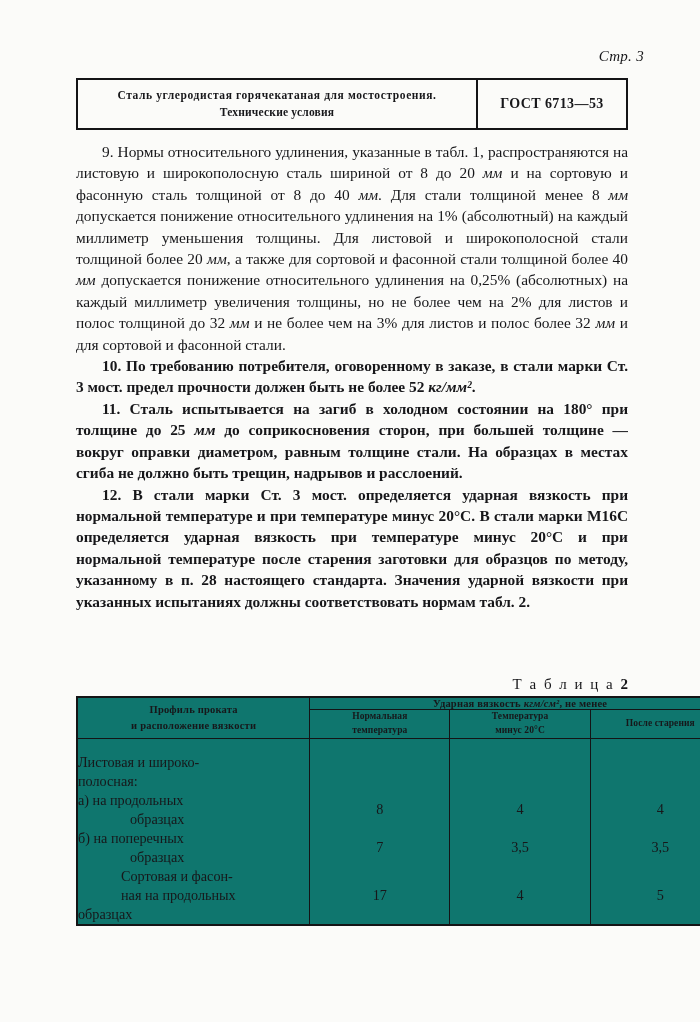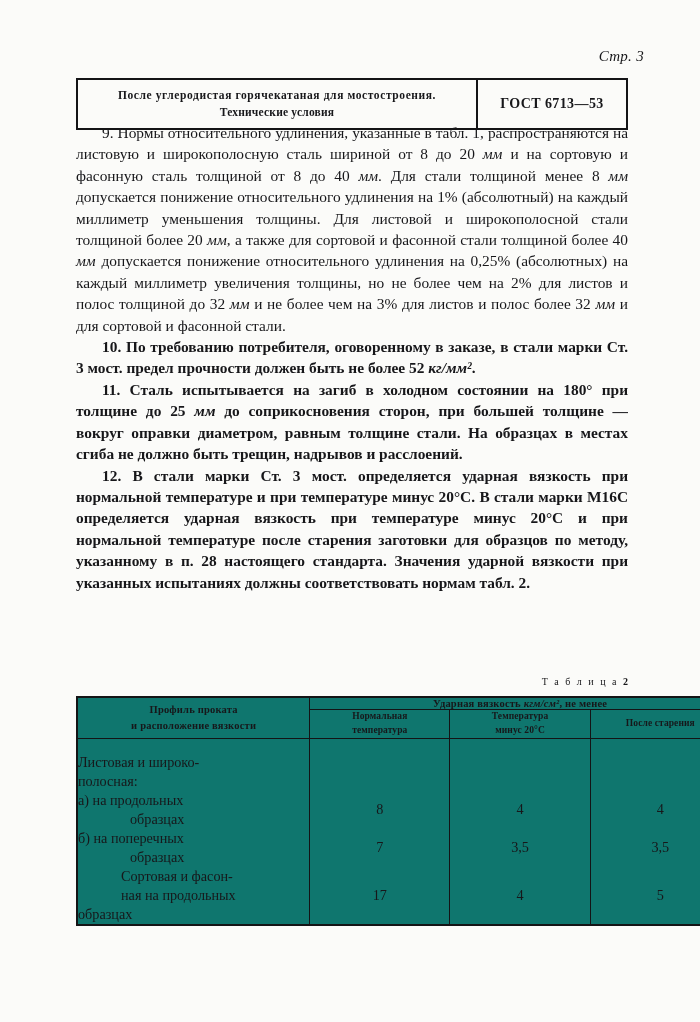--- a/index.html
+++ b/index.html
@@ -59,40 +59,40 @@
     display: flex;
     align-items: center;
     justify-content: center;
     font-weight: bold;
     font-size: 14px;
     letter-spacing: 0.4px;
   }
   .body-text {
     position: absolute;
     left: 76px;
-    top: 122px;
+    top: 141px;
     width: 552px;
     font-size: 15.4px;
     line-height: 21.4px;
     text-align: justify;
     text-justify: inter-word;
     font-family: "Liberation Serif", serif;
   }
   .body-text p {
     margin: 0;
     text-indent: 26px;
     hyphens: manual;
   }
   .body-text p + p { margin-top: 0px; font-weight: bold; }
   .it { font-style: italic; }
   .tbl-caption {
     position: absolute;
     right: 72px;
     top: 676px;
-    font-size: 10px;
+    font-size: 15px;
     letter-spacing: 2px;
     font-family: "Liberation Serif", serif;
   }
   .tbl-caption b { font-weight: bold; letter-spacing: 0; }
   table.data {
     position: absolute;
     left: 76px;
     top: 696px;
     width: 656px;
     border-collapse: collapse;
@@ -155,21 +155,21 @@
 </style>
 </head>
 <body>
 
 <div class="page">
 
   <div class="page-number">Стр. 3</div>
 
   <div class="header-box">
     <div class="header-title">
-      <div class="line1">После углеродистая горячекатаная для мостостроения.</div>
+      <div class="line1">Сталь углеродистая горячекатаная для мостостроения.</div>
       <div class="line2">Технические условия</div>
     </div>
     <div class="header-gost">ГОСТ 6713—53</div>
   </div>
 
   <div class="body-text">
     <p>9. Нормы относительного удлинения, указанные в табл. 1, распространяются на листовую и широкополосную сталь шириной от 8 до 20 <span class="it">мм</span> и на сортовую и фасонную сталь толщиной от 8 до 40 <span class="it">мм</span>. Для стали толщиной менее 8 <span class="it">мм</span> допускается понижение относительного удлинения на 1% (абсолютный) на каждый миллиметр уменьшения толщины. Для листовой и широкополосной стали толщиной более 20 <span class="it">мм</span>, а также для сортовой и фасонной стали толщиной более 40 <span class="it">мм</span> допускается понижение относительного удлинения на 0,25% (абсолютных) на каждый миллиметр увеличения толщины, но не более чем на 2% для листов и полос толщиной до 32 <span class="it">мм</span> и не более чем на 3% для листов и полос более 32 <span class="it">мм</span> и для сортовой и фасонной стали.</p>
     <p>10. По требованию потребителя, оговоренному в заказе, в стали марки Ст. 3 мост. предел прочности должен быть не более 52 <span class="it">кг/мм²</span>.</p>
     <p>11. Сталь испытывается на загиб в холодном состоянии на 180° при толщине до 25 <span class="it">мм</span> до соприкосновения сторон, при большей толщине — вокруг оправки диаметром, равным толщине стали. На образцах в местах сгиба не должно быть трещин, надрывов и расслоений.</p>
     <p>12. В стали марки Ст. 3 мост. определяется ударная вязкость при нормальной температуре и при температуре минус 20°С. В стали марки М16С определяется ударная вязкость при температуре минус 20°С и при нормальной температуре после старения заготовки для образцов по методу, указанному в п. 28 настоящего стандарта. Значения ударной вязкости при указанных испытаниях должны соответствовать нормам табл. 2.</p>

